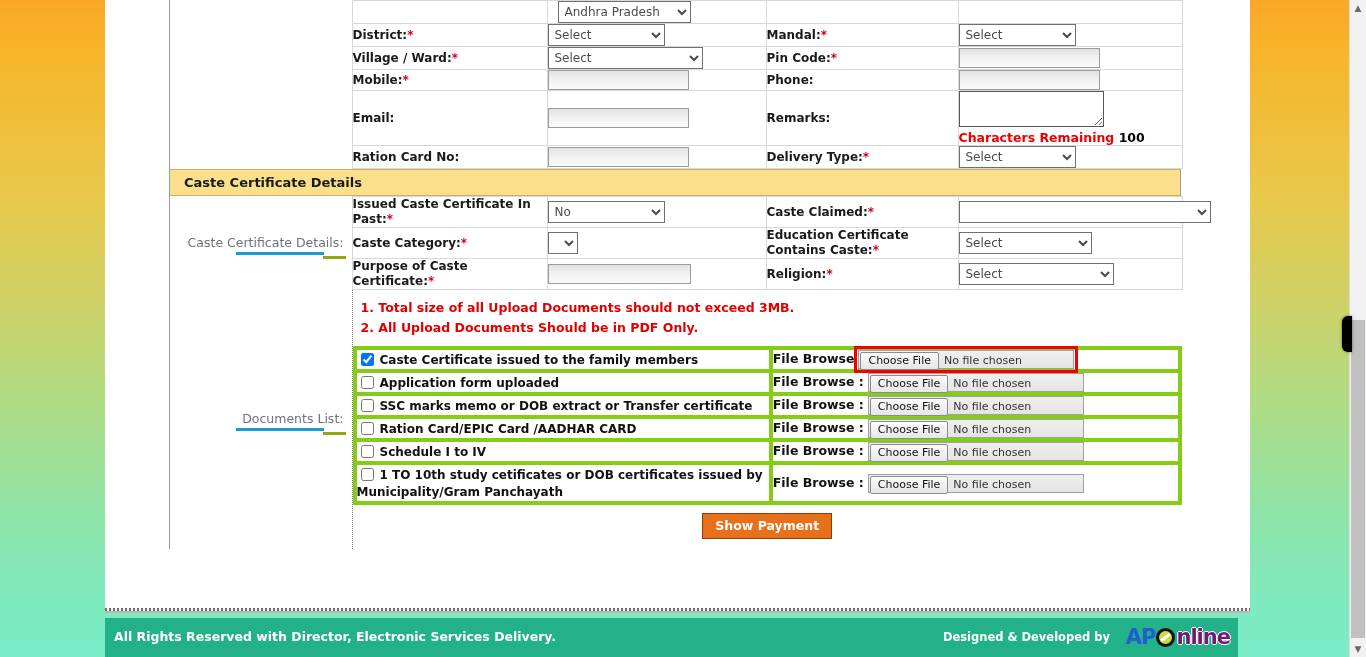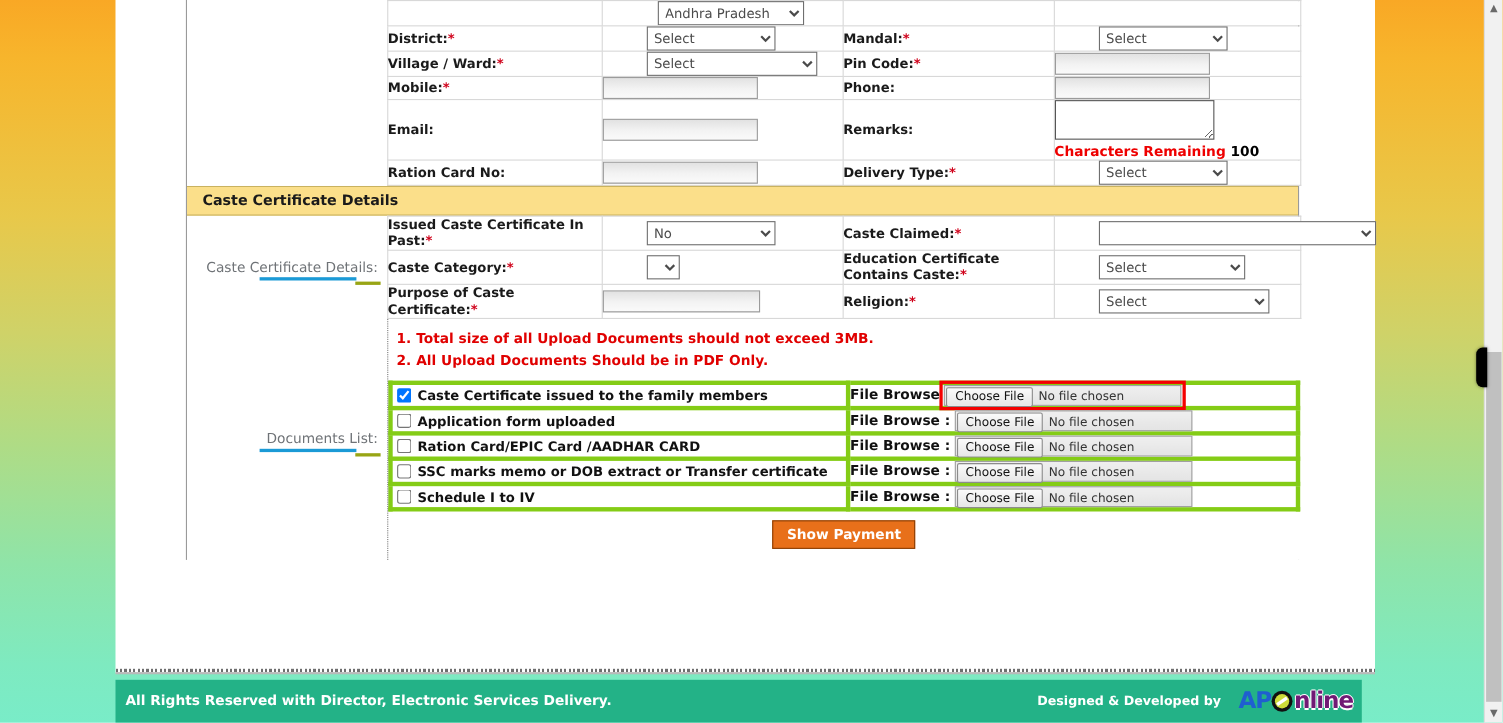--- a/index.html
+++ b/index.html
@@ -63,21 +63,20 @@
 
   
   select.sel{
     font-family:"DejaVu Sans","Liberation Sans",sans-serif;
     font-size:12px;color:#4b4b4b;
     height:22px;
     border:1px solid #6f6f6f;
     background:#ffffff;
     padding:1px 2px;
     box-sizing:border-box;
-    margin-left:40px;
   }
   select.w120{width:117px;}
   select.w155{width:155px;}
   select.w135{width:133px;}
   select.w38{width:30px;}
   select.wfull{width:252px;}
   input.txt{
     width:141px;height:20px;border:1px solid #9b9b9b;
     background:linear-gradient(180deg,#e2e2e2 0%,#f3f3f3 55%,#fafafa 100%);
     box-sizing:border-box;
@@ -318,29 +317,33 @@
               <tbody id="doc-rows">
                   <tr>
                     <td class="doc-name"><input class="cb" type="checkbox" checked="" style=""><span>Caste Certificate issued to the family members</span></td>
                     <td class="doc-browse"><span class="fb-label">File Browse</span><span class="fileinput hl"><span class="btn">Choose File</span><span class="fname">No file chosen</span></span></td>
                   </tr>
                   <tr>
                     <td class="doc-name"><input class="cb" type="checkbox" style=""><span>Application form uploaded</span></td>
                     <td class="doc-browse"><span class="fb-label">File Browse :</span><span class="fileinput"><span class="btn">Choose File</span><span class="fname">No file chosen</span></span></td>
                   </tr>
                   <tr>
+                    <td class="doc-name"><input class="cb" type="checkbox" style=""><span>SSC marks memo or DOB extract or Transfer certificate</span></td>
+                    <td class="doc-browse"><span class="fb-label">File Browse :</span><span class="fileinput"><span class="btn">Choose File</span><span class="fname">No file chosen</span></span></td>
+                  </tr>
+                  <tr>
                     <td class="doc-name"><input class="cb" type="checkbox" style=""><span>Ration Card/EPIC Card /AADHAR CARD</span></td>
                     <td class="doc-browse"><span class="fb-label">File Browse :</span><span class="fileinput"><span class="btn">Choose File</span><span class="fname">No file chosen</span></span></td>
                   </tr>
                   <tr>
-                    <td class="doc-name"><input class="cb" type="checkbox" style=""><span>SSC marks memo or DOB extract or Transfer certificate</span></td>
-                    <td class="doc-browse"><span class="fb-label">File Browse :</span><span class="fileinput"><span class="btn">Choose File</span><span class="fname">No file chosen</span></span></td>
-                  </tr>
-                  <tr>
                     <td class="doc-name"><input class="cb" type="checkbox" style=""><span>Schedule I to IV</span></td>
+                    <td class="doc-browse"><span class="fb-label">File Browse :</span><span class="fileinput"><span class="btn">Choose File</span><span class="fname">No file chosen</span></span></td>
+                  </tr>
+                  <tr>
+                    <td class="doc-name"><input class="cb" type="checkbox" style=""><span>1 TO 10th study cetificates or DOB certificates issued by Municipality/Gram Panchayath</span></td>
                     <td class="doc-browse"><span class="fb-label">File Browse :</span><span class="fileinput"><span class="btn">Choose File</span><span class="fname">No file chosen</span></span></td>
                   </tr>
                 </tbody>
             </table>
             <div class="payrow">
               <span class="paybtn">Show Payment</span>
             </div>
           </td>
         </tr>
       </tbody>

